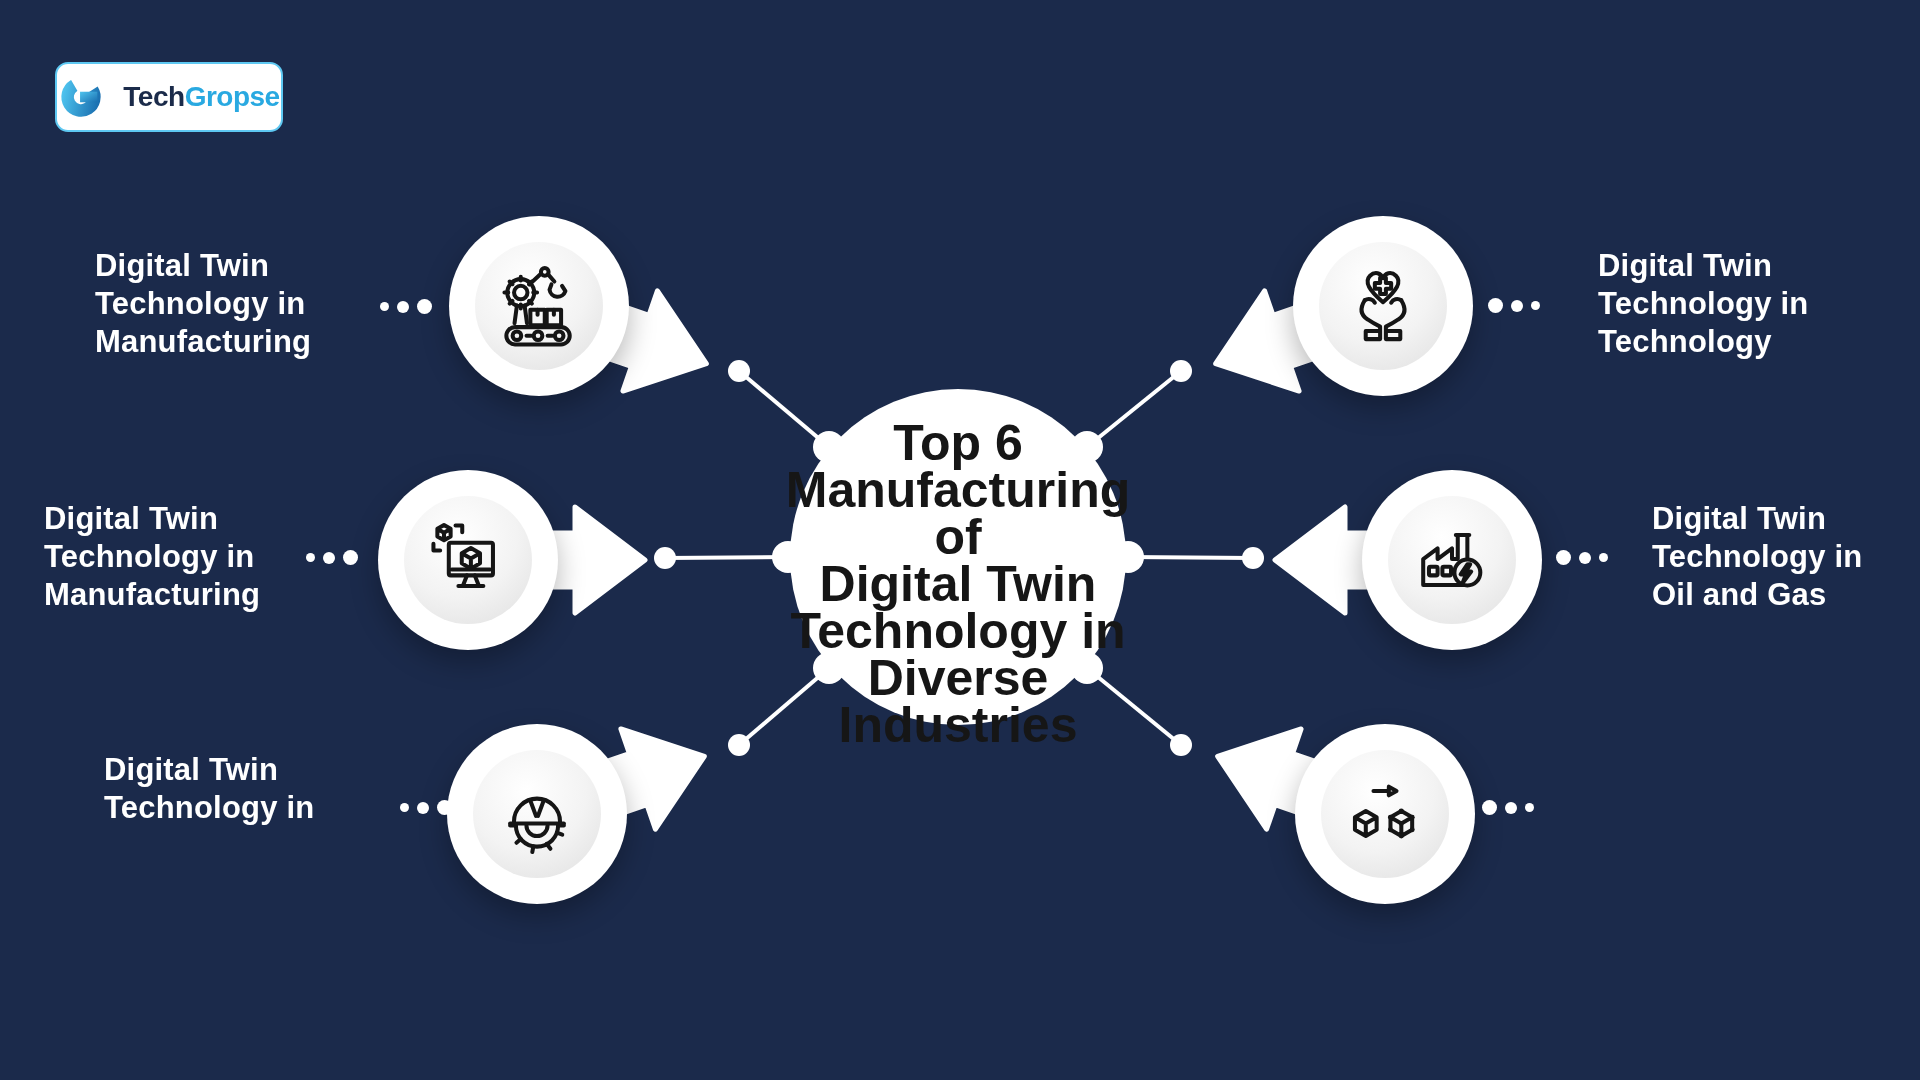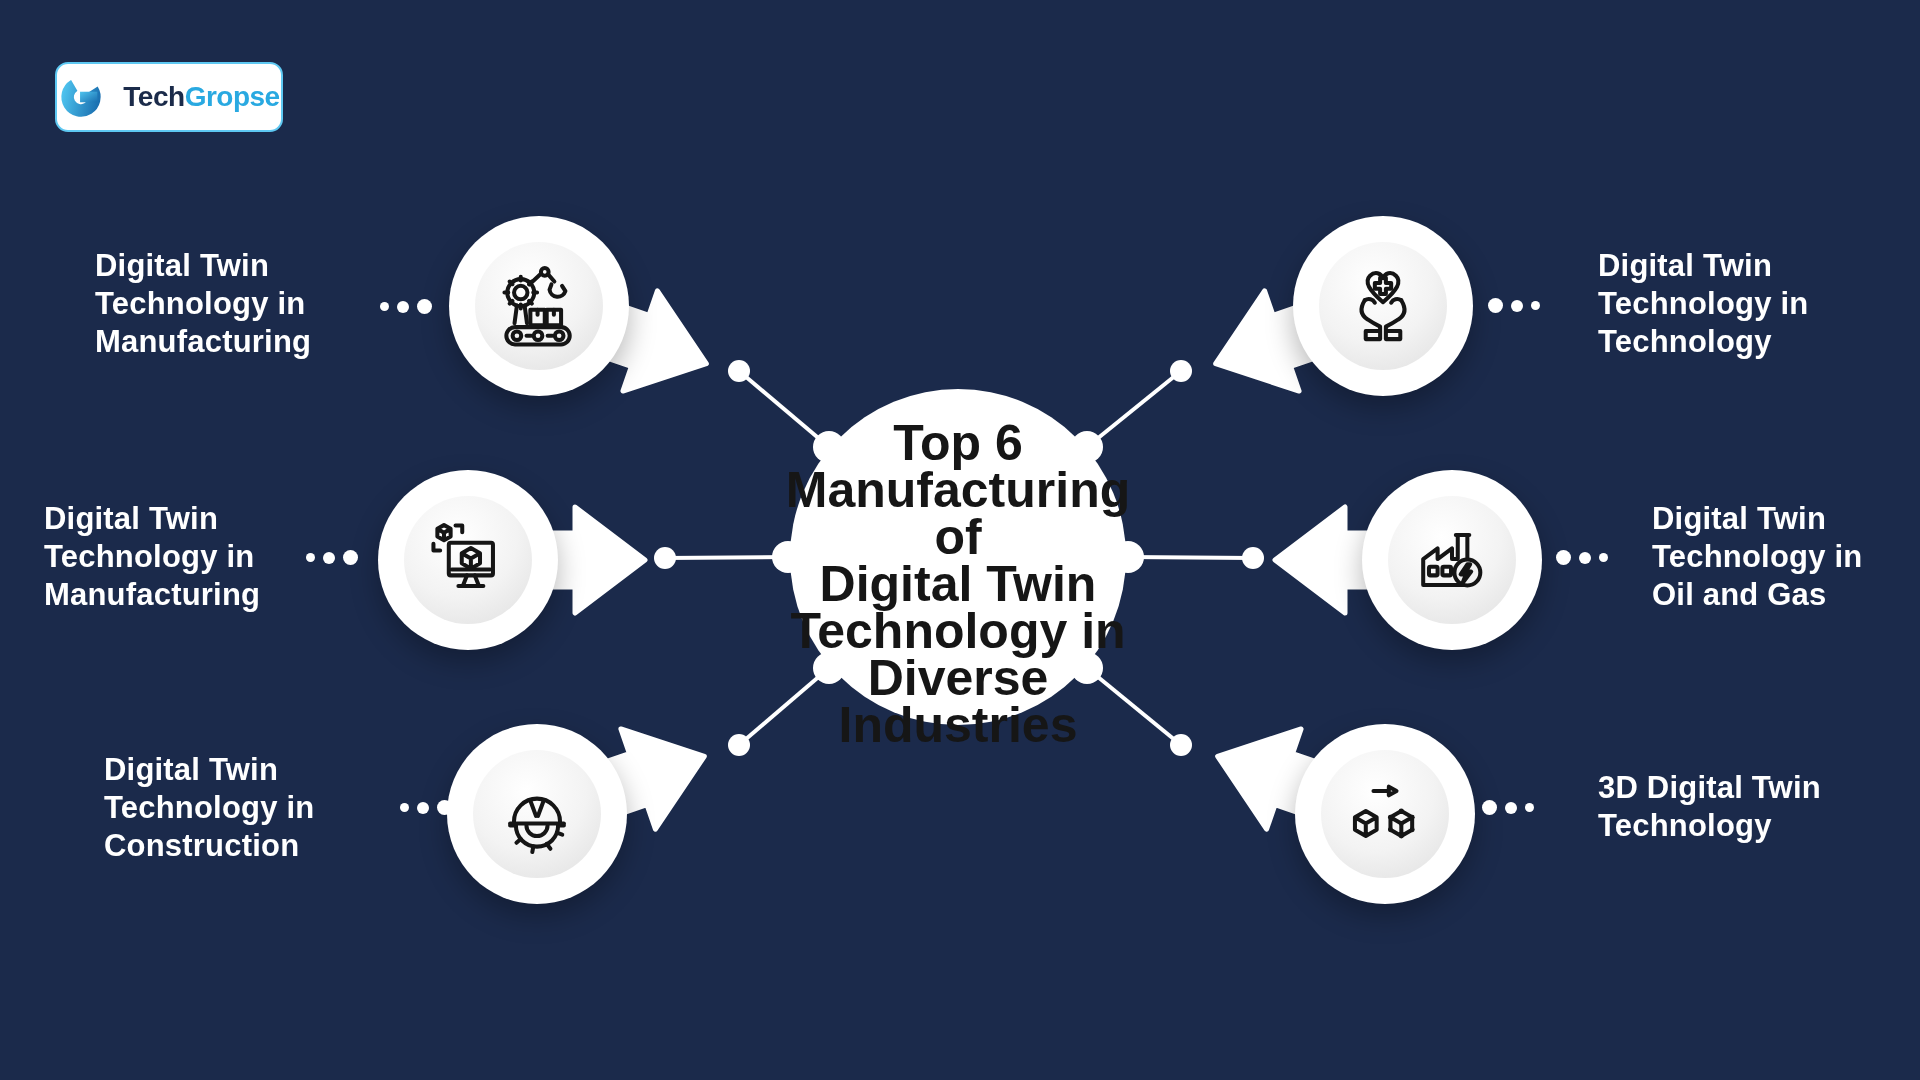--- a/index.html
+++ b/index.html
@@ -198,21 +198,20 @@
     </div>
   </div>
   <div class="dots" style="left:400px;top:800px;">
       <span class="s1"></span>
       <span class="s2"></span>
       <span class="s3"></span>
     </div>
   <div class="label" style="left:104px;top:751px;">
     <span>Digital Twin</span>
     <span>Technology in</span>
-    <span>Construction</span>
   </div>
 
   <div class="node" style="left:1293px;top:216px;">
     <div class="node-inner">
       <svg class="icon" viewBox="0 0 100 100">
         <path d="M50,46 C36,34 30,25 36.5,18.5 C41.5,13.5 48,15.5 50,21 C52,15.5 58.5,13.5 63.5,18.5 C70,25 64,34 50,46 Z"></path>
         <path d="M47,20.5 h6 v5.5 h5.5 v6 h-5.5 v5.5 h-6 v-5.5 h-5.5 v-6 h5.5 Z" stroke-width="3.4"></path>
         <path d="M31,44 q-8,13 3,20 q5,3.5 13,7.5 l0,4"></path>
         <path d="M31,44 c4,-2.5 8.5,-1 10.5,2.5"></path>
         <rect x="32" y="76" width="15" height="8.5"></rect>
@@ -271,19 +270,14 @@
           <circle cx="55.7" cy="53.5" r="2.6" class="fill"></circle>
         <circle cx="67" cy="60" r="2.6" class="fill"></circle>
       </svg>
     </div>
   </div>
   <div class="dots" style="left:1482px;top:800px;">
       <span class="s3"></span>
       <span class="s2"></span>
       <span class="s1"></span>
     </div>
-  <div class="label" style="left:1598px;top:769px;">
-    <span>3D Digital Twin</span>
-    <span>Technology</span>
-    <span></span>
-  </div>
 
 </div>
 
 </body></html>

